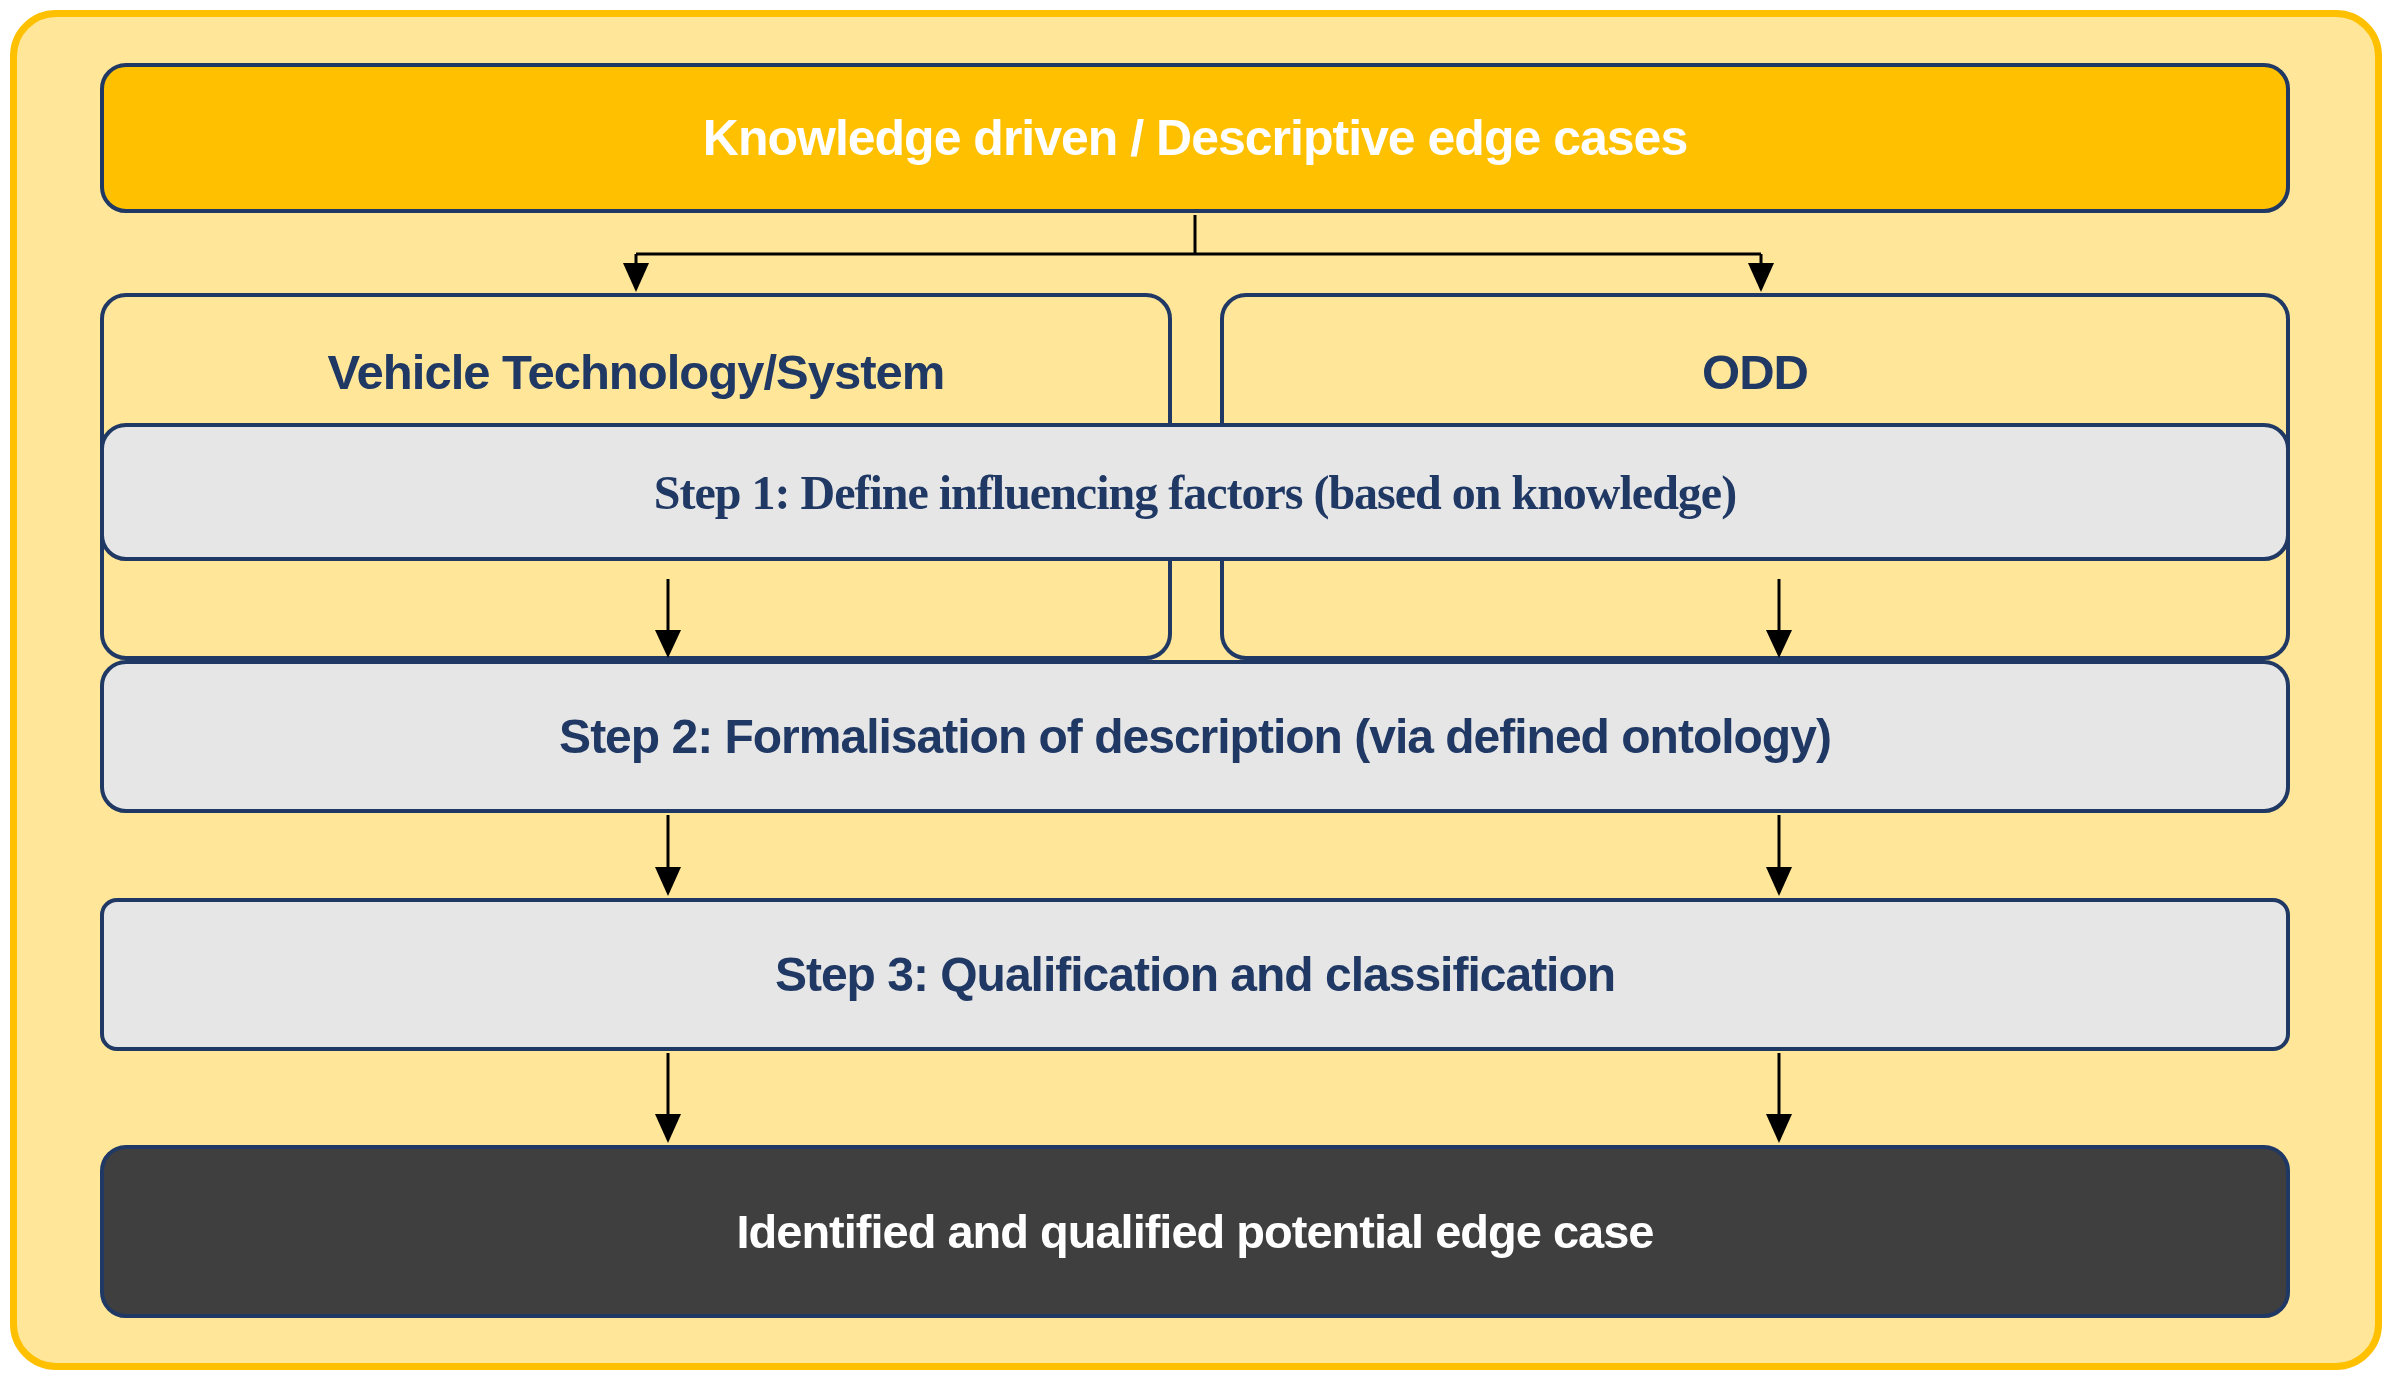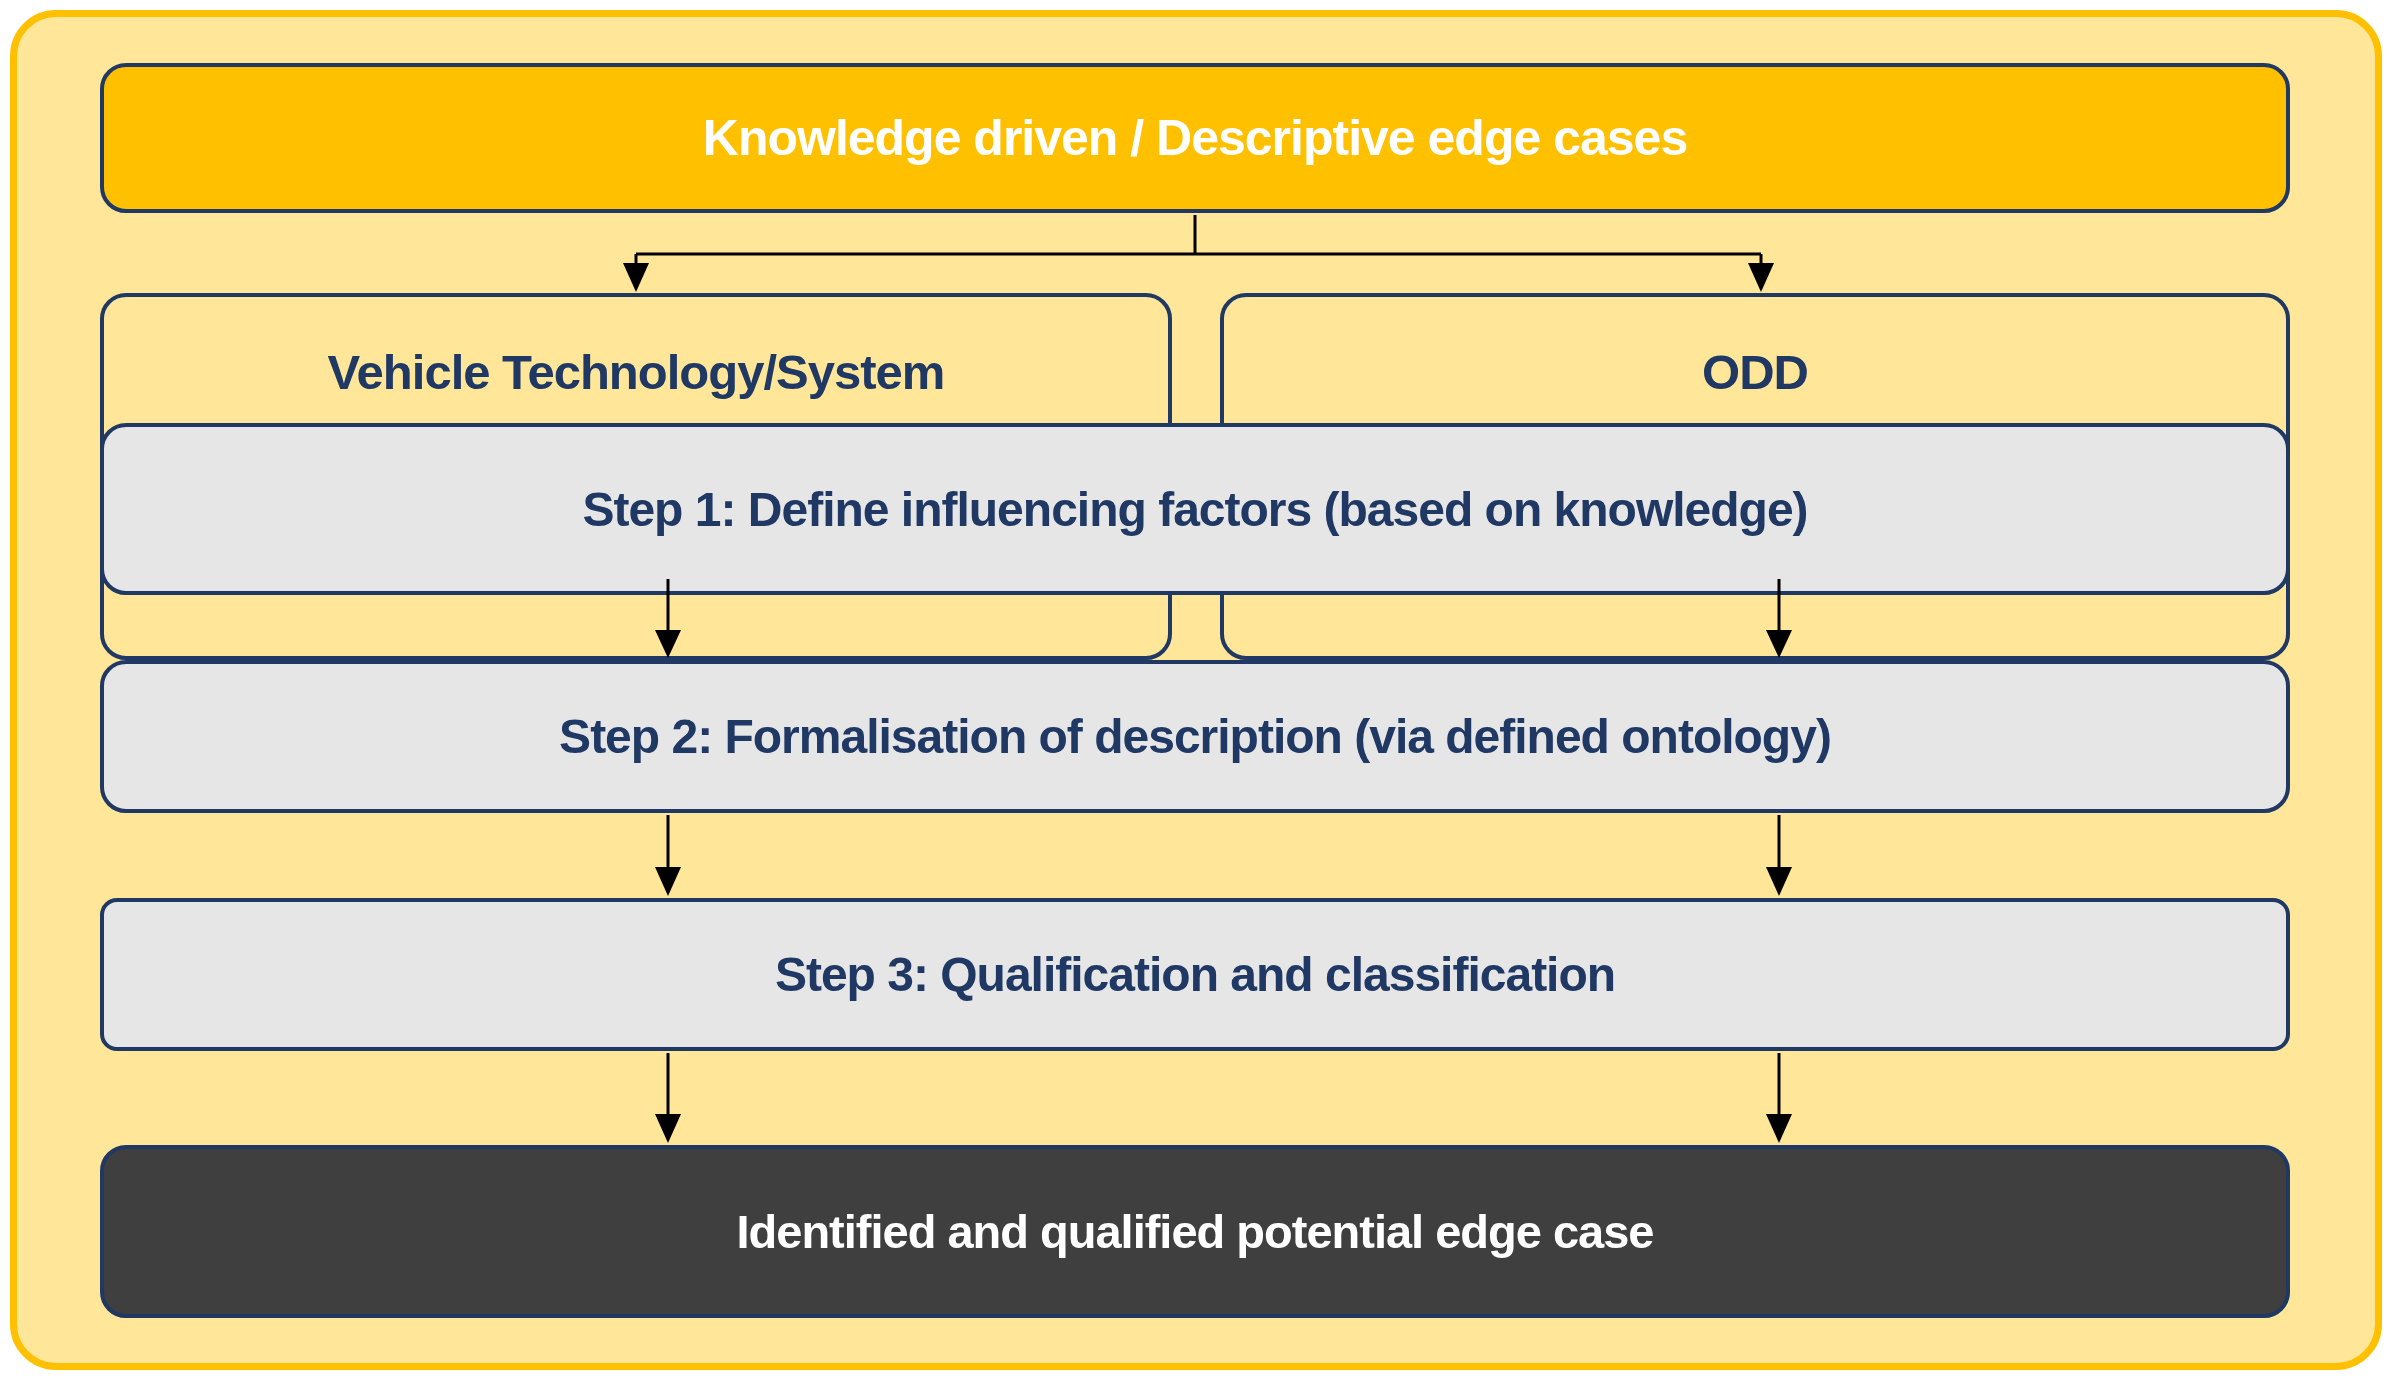--- a/index.html
+++ b/index.html
@@ -32,21 +32,21 @@
   }
   .branch .branch-label{
     height:150px;width:100%;display:flex;align-items:center;justify-content:center;
   }
   .branch.left{left:100px;width:1072px;}
   .branch.right{left:1220px;width:1070px;}
   .step{
     left:100px;width:2190px;background:var(--step-fill);color:var(--accent-navy);
     font-size:48px;z-index:3;
   }
-  .step1{top:423px;height:172px;}
+  .step1{top:423px;height:138px;font-family:Liberation Serif, serif;}
   .step2{top:660px;height:153px;}
   .step3{top:898px;height:153px;border-radius:17px;}
   .final{
     left:100px;top:1145px;width:2190px;height:173px;background:var(--final-fill);
     color:var(--final-text);font-size:47px;z-index:3;
   }
   svg.connectors{position:absolute;left:0;top:0;width:2392px;height:1380px;z-index:4;pointer-events:none;}
   svg.connectors path{stroke:var(--arrow);stroke-width:3;fill:none;}
   svg.connectors polygon{fill:var(--arrow);}
 </style>

